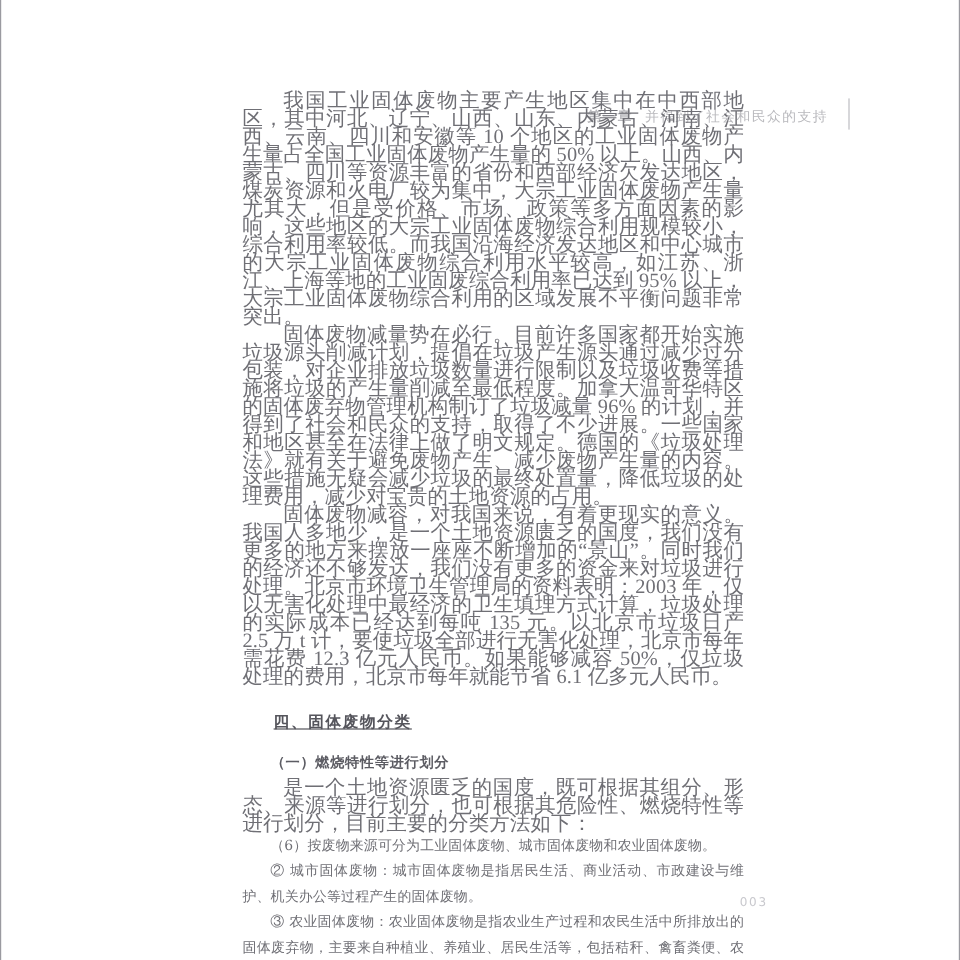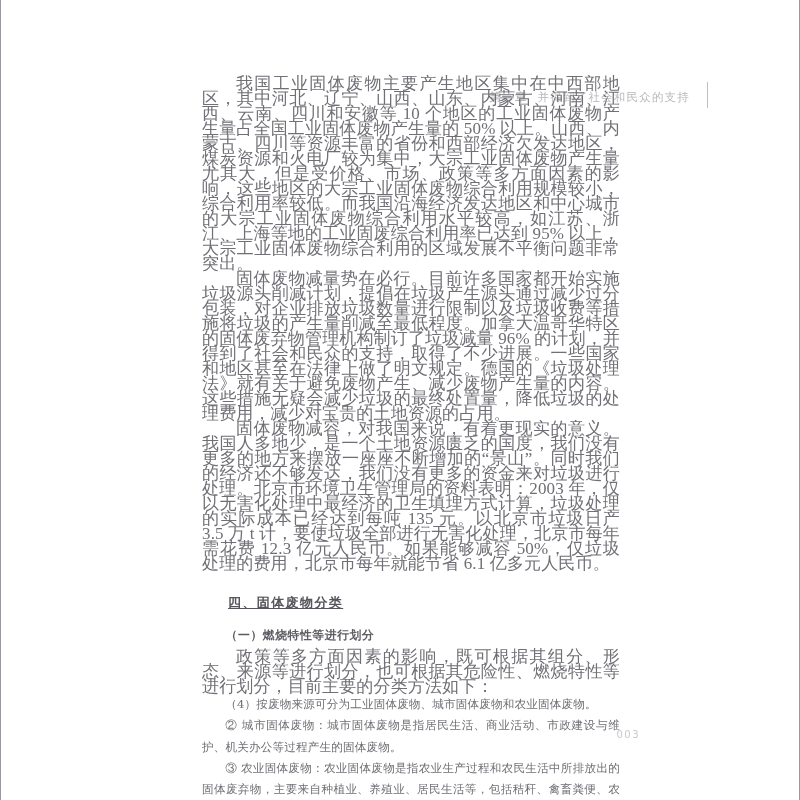--- a/index.html
+++ b/index.html
@@ -120,21 +120,21 @@
     text-align: justify;
     text-justify: inter-ideograph;
     text-indent: 2em;
     letter-spacing: 0.15px;
   }
 
   
   .folio {
     position: absolute;
     right: 160px;
-    bottom: 60px;
+    bottom: 42px;
     font-size: 10px;
     letter-spacing: 1.5px;
     color: #c9c9ce;
     font-family: "DejaVu Sans", "Liberation Sans", sans-serif;
   }
 </style>
 </head>
 <body>
 
 <div id="page">
@@ -144,29 +144,29 @@
     <span>并得到了社会和民众的支持</span>
     <span class="rh-rule"></span>
   </div>
 
   <div class="textblock">
 
     <p class="body">我国工业固体废物主要产生地区集中在中西部地区，其中河北、辽宁、山西、山东、内蒙古、河南、江西、云南、四川和安徽等 10 个地区的工业固体废物产生量占全国工业固体废物产生量的 50% 以上。山西、内蒙古、四川等资源丰富的省份和西部经济欠发达地区，煤炭资源和火电厂较为集中，大宗工业固体废物产生量尤其大，但是受价格、市场、政策等多方面因素的影响，这些地区的大宗工业固体废物综合利用规模较小，综合利用率较低。而我国沿海经济发达地区和中心城市的大宗工业固体废物综合利用水平较高，如江苏、浙江、上海等地的工业固废综合利用率已达到 95% 以上，大宗工业固体废物综合利用的区域发展不平衡问题非常突出。</p>
 
     <p class="body">固体废物减量势在必行。目前许多国家都开始实施垃圾源头削减计划，提倡在垃圾产生源头通过减少过分包装，对企业排放垃圾数量进行限制以及垃圾收费等措施将垃圾的产生量削减至最低程度。加拿大温哥华特区的固体废弃物管理机构制订了垃圾减量 96% 的计划，并得到了社会和民众的支持，取得了不少进展。一些国家和地区甚至在法律上做了明文规定。德国的《垃圾处理法》就有关于避免废物产生、减少废物产生量的内容。这些措施无疑会减少垃圾的最终处置量，降低垃圾的处理费用，减少对宝贵的土地资源的占用。</p>
 
-    <p class="body">固体废物减容，对我国来说，有着更现实的意义。我国人多地少，是一个土地资源匮乏的国度，我们没有更多的地方来摆放一座座不断增加的“景山”。同时我们的经济还不够发达，我们没有更多的资金来对垃圾进行处理。北京市环境卫生管理局的资料表明：2003 年，仅以无害化处理中最经济的卫生填埋方式计算，垃圾处理的实际成本已经达到每吨 135 元。以北京市垃圾日产 3.5 万 t 计，要使垃圾全部进行无害化处理，北京市每年需花费 12.3 亿元人民币。如果能够减容 50%，仅垃圾处理的费用，北京市每年就能节省 6.1 亿多元人民币。</p>
+    <p class="body">固体废物减容，对我国来说，有着更现实的意义。我国人多地少，是一个土地资源匮乏的国度，我们没有更多的地方来摆放一座座不断增加的“景山”。同时我们的经济还不够发达，我们没有更多的资金来对垃圾进行处理。北京市环境卫生管理局的资料表明：2003 年，仅以无害化处理中最经济的卫生填埋方式计算，垃圾处理的实际成本已经达到每吨 135 元。以北京市垃圾日产 2.5 万 t 计，要使垃圾全部进行无害化处理，北京市每年需花费 12.3 亿元人民币。如果能够减容 50%，仅垃圾处理的费用，北京市每年就能节省 6.1 亿多元人民币。</p>
 
     <h2 class="section-heading">四、固体废物分类</h2>
 
     <h3 class="sub-heading">（一）燃烧特性等进行划分</h3>
 
-    <p class="body">政策等多方面因素的影响，既可根据其组分、形态、来源等进行划分，也可根据其危险性、燃烧特性等进行划分，目前主要的分类方法如下：</p>
+    <p class="body">是一个土地资源匮乏的国度，既可根据其组分、形态、来源等进行划分，也可根据其危险性、燃烧特性等进行划分，目前主要的分类方法如下：</p>
 
-    <p class="list-item">（4）按废物来源可分为工业固体废物、城市固体废物和农业固体废物。</p>
+    <p class="list-item">（6）按废物来源可分为工业固体废物、城市固体废物和农业固体废物。</p>
     <p class="list-item">② 城市固体废物：城市固体废物是指居民生活、商业活动、市政建设与维护、机关办公等过程产生的固体废物。</p>
     <p class="list-item">③ 农业固体废物：农业固体废物是指农业生产过程和农民生活中所排放出的固体废弃物，主要来自种植业、养殖业、居民生活等，包括秸秆、禽畜粪便、农用塑料残膜等。</p>
 
   </div>
 
   <div class="folio">003</div>
 
 </div>
 
 </body></html>

